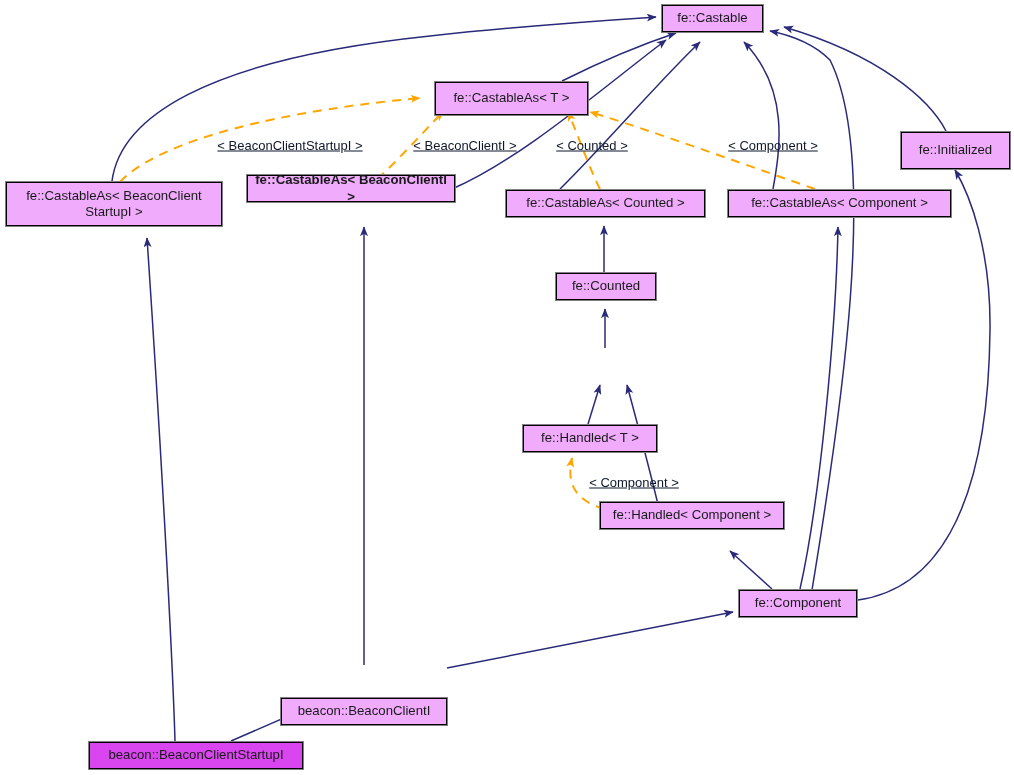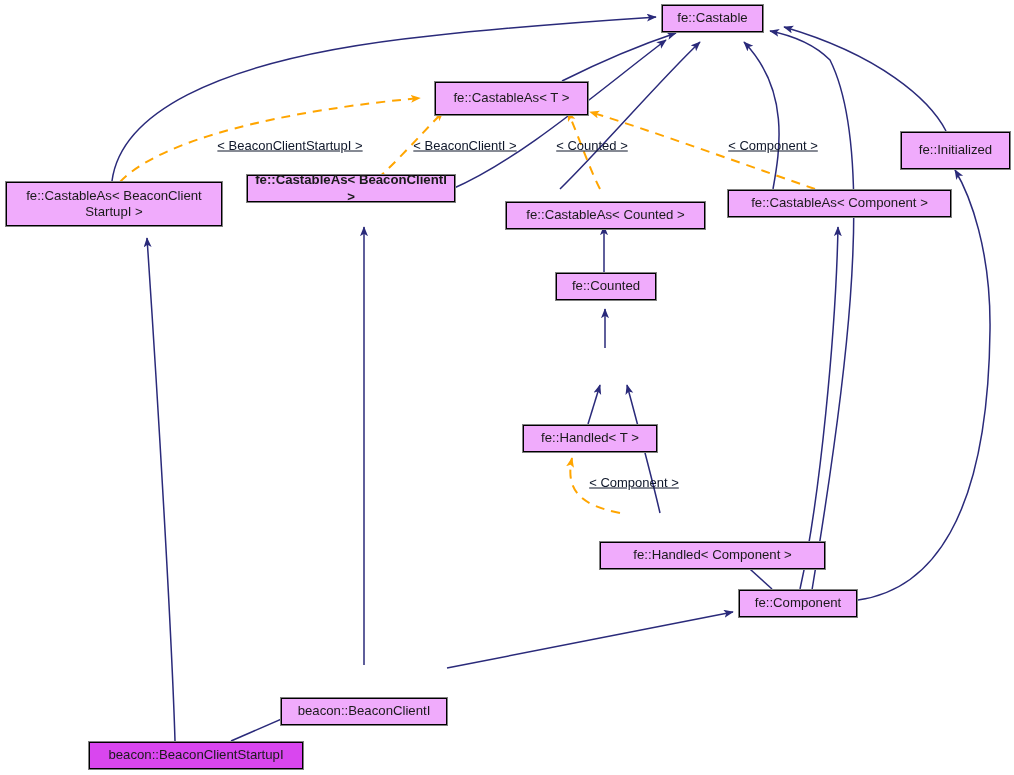--- a/index.html
+++ b/index.html
@@ -128,25 +128,25 @@
     </g>
   </svg>
 
   <div id="node-layer">
       <div class="node" style="left: 662px; top: 5px; width: 101px; height: 27px;">fe::Castable</div>
       <div class="node" style="left: 435px; top: 82px; width: 153px; height: 33px;">fe::CastableAs&lt; T &gt;</div>
       <div class="node" style="left: 901px; top: 132px; width: 109px; height: 37px;">fe::Initialized</div>
       <div class="node" style="left: 6px; top: 182px; width: 216px; height: 44px;">fe::CastableAs&lt; BeaconClient
 StartupI &gt;</div>
       <div class="node" style="left: 247px; top: 175px; width: 208px; height: 27px; font-weight: bold;">fe::CastableAs&lt; BeaconClientI &gt;</div>
-      <div class="node" style="left: 506px; top: 202px; width: 199px; height: 27px;">fe::CastableAs&lt; Counted &gt;</div>
+      <div class="node" style="left: 506px; top: 190px; width: 199px; height: 27px;">fe::CastableAs&lt; Counted &gt;</div>
       <div class="node" style="left: 728px; top: 190px; width: 223px; height: 27px;">fe::CastableAs&lt; Component &gt;</div>
       <div class="node" style="left: 556px; top: 273px; width: 100px; height: 27px;">fe::Counted</div>
       <div class="node" style="left: 523px; top: 425px; width: 134px; height: 27px;">fe::Handled&lt; T &gt;</div>
-      <div class="node" style="left: 600px; top: 542px; width: 225px; height: 27px;">fe::Handled&lt; Component &gt;</div>
+      <div class="node" style="left: 600px; top: 502px; width: 184px; height: 27px;">fe::Handled&lt; Component &gt;</div>
       <div class="node" style="left: 739px; top: 590px; width: 118px; height: 27px;">fe::Component</div>
       <div class="node" style="left: 281px; top: 666px; width: 166px; height: 27px; margin-top: 32px;">beacon::BeaconClientI</div>
       <div class="node highlight" style="left: 89px; top: 742px; width: 214px; height: 27px;">beacon::BeaconClientStartupI</div>
     </div>
 
   <div id="label-layer" style="position:absolute;left:0;top:0;width:1014px;height:775px;">
       <div class="edge-label" style="left: 290px; top: 145px;">&lt; BeaconClientStartupI &gt;</div>
       <div class="edge-label" style="left: 465px; top: 145px;">&lt; BeaconClientI &gt;</div>
       <div class="edge-label" style="left: 592px; top: 145px;">&lt; Counted &gt;</div>
       <div class="edge-label" style="left: 773px; top: 145px;">&lt; Component &gt;</div>

